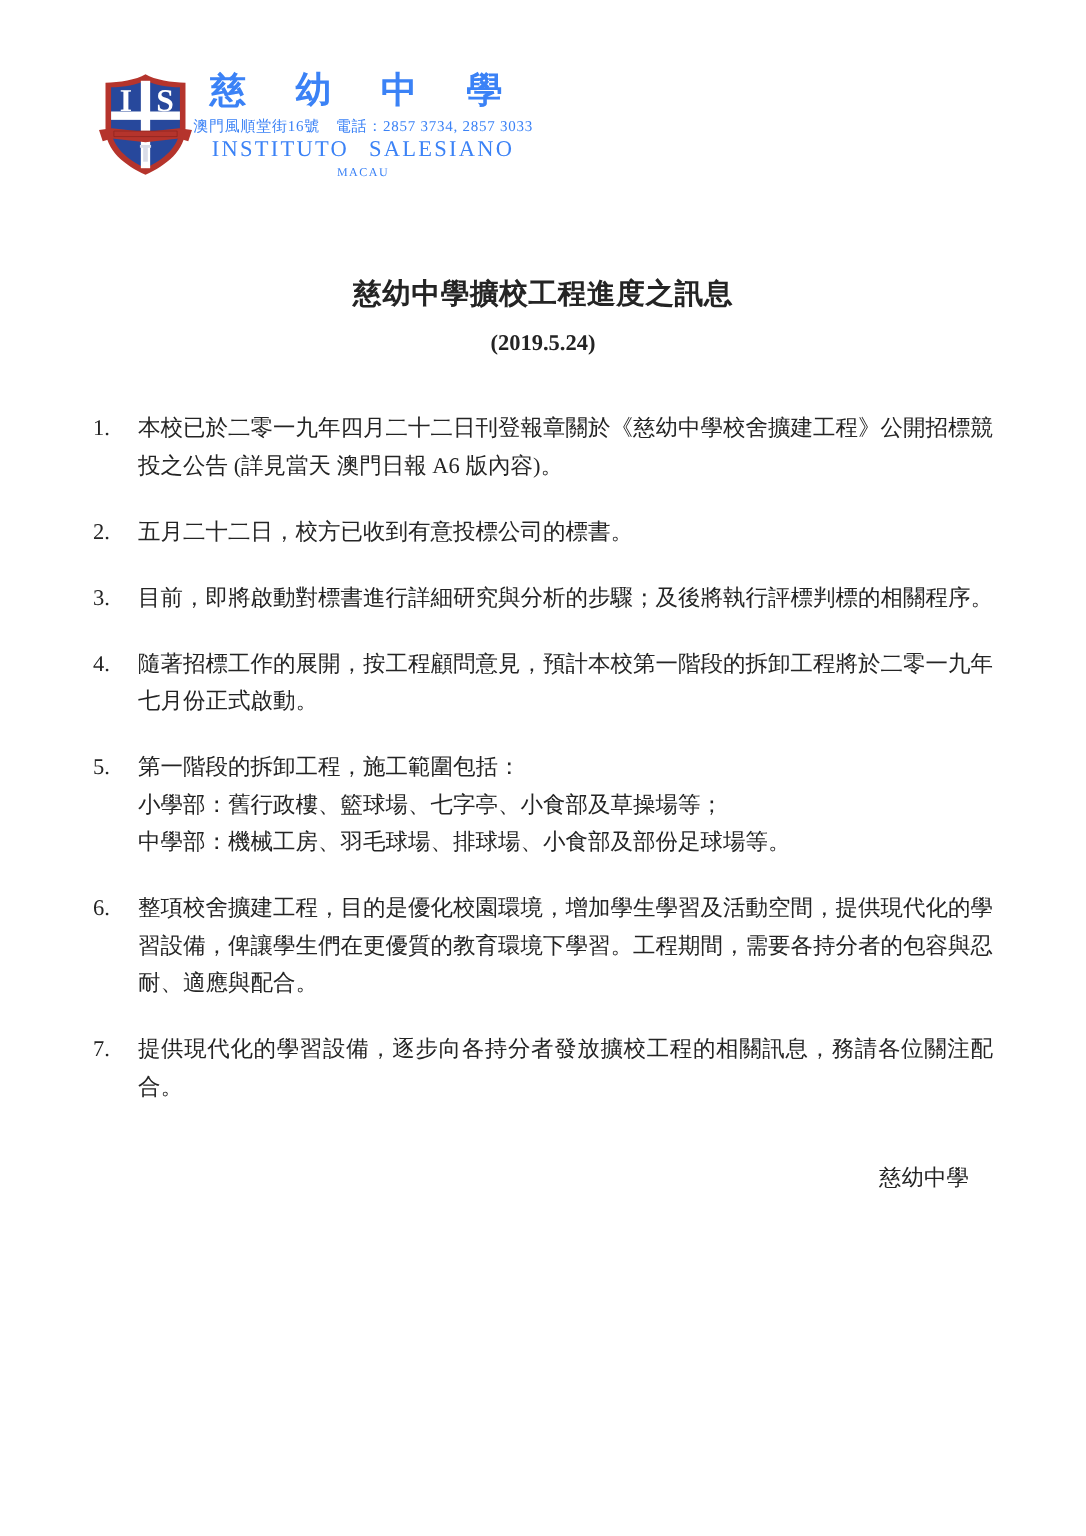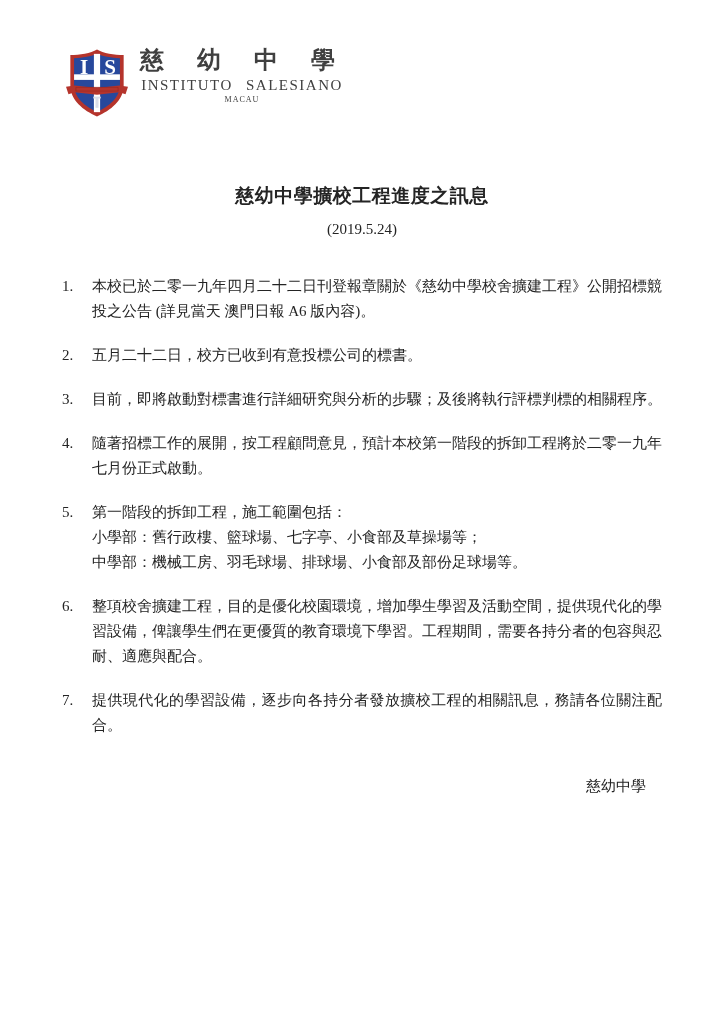--- a/index.html
+++ b/index.html
@@ -21,21 +21,21 @@
   .crest {
     position: absolute;
     left: 66px; top: 4px;
     width: 62px; height: 70px;
   }
   .header-text {
     position: absolute;
     left: 106px; top: 0;
     width: 272px;
     text-align: center;
-    color: #404040;
+    color: #3b82f6;
   }
   .school-name-zh {
     font-size: 24px;
     font-weight: bold;
     letter-spacing: 9px;
     word-spacing: 9px;
     white-space: nowrap;
   }
   .address-zh {
     font-size: 10px;
@@ -68,21 +68,21 @@
     font-size: 19px;
     font-weight: bold;
     letter-spacing: 0.5px;
   }
   .doc-subtitle {
     position: absolute;
     top: 221px; left: 0;
     width: 724px;
     text-align: center;
     font-size: 15px;
-    font-weight: normal;
+    font-weight: bold;
   }
 
   
   .items {
     position: absolute;
     top: 274px; left: 62px;
     width: 600px;
     display: flex;
     flex-direction: column;
     gap: 19px;
@@ -129,20 +129,21 @@
 
       <path d="M0,62 L14,60 L50,64 L86,60 L100,62 L96,74 L86,71 L50,75 L14,71 L4,74 Z" fill="#b5342c"></path>
       <path d="M16,63 L84,63 L84,69 L16,69 Z" fill="#b5342c" stroke="#8e241e" stroke-width="0.8"></path>
 
       <rect x="47.5" y="80" width="5" height="16" fill="#d9dce8"></rect>
       <rect x="44" y="78" width="12" height="3" fill="#d9dce8"></rect>
     </svg>
 
     <div class="header-text">
       <div class="school-name-zh">慈 幼 中 學</div>
+      <div class="address-zh">澳門風順堂街16號　電話：2857 3734, 2857 3033</div>
       <div class="school-name-pt">INSTITUTO  SALESIANO</div>
       <div class="city">MACAU</div>
     </div>
   </div>
 
   <div class="doc-title">慈幼中學擴校工程進度之訊息</div>
   <div class="doc-subtitle">(2019.5.24)</div>
 
   <div class="items">
     <div class="item">

